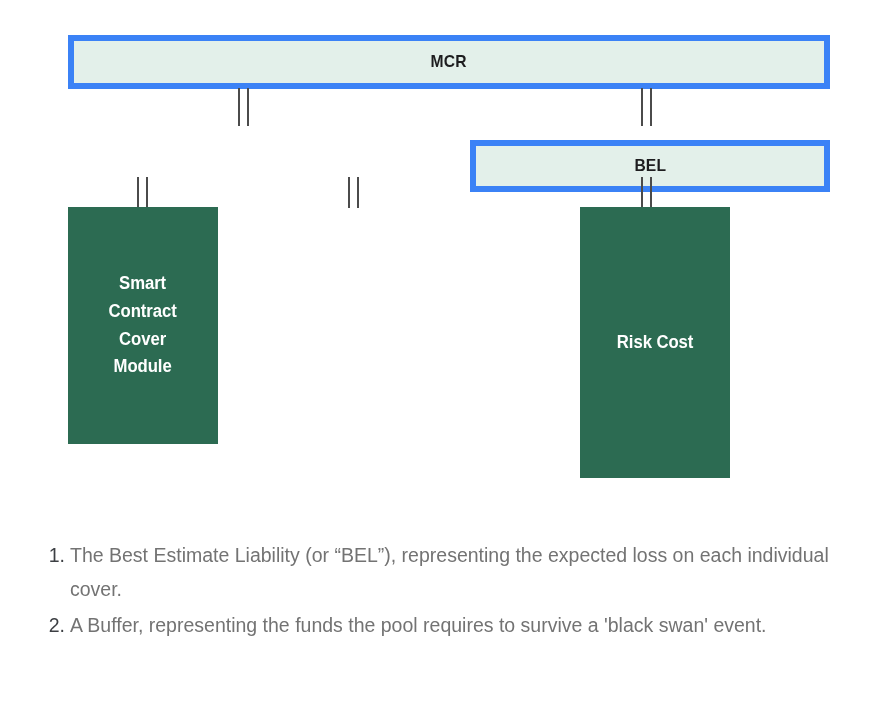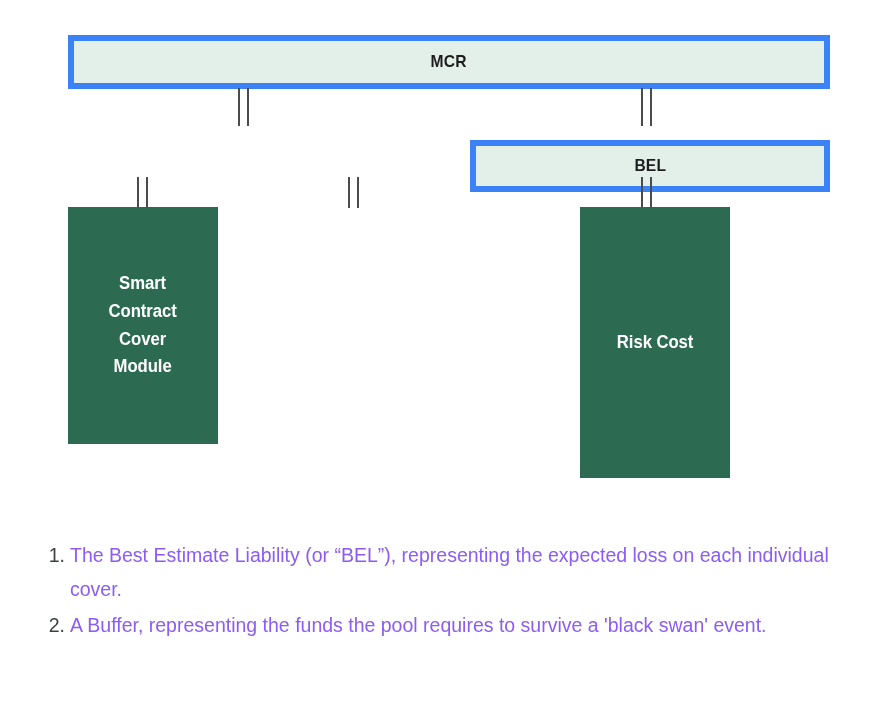--- a/index.html
+++ b/index.html
@@ -82,21 +82,21 @@
     margin: 0;
     padding: 0 40px 0 70px;
     list-style: none;
     counter-reset: noteitem;
   }
   ol.note-list > li {
     position: relative;
     counter-increment: noteitem;
     font-size: 19.5px;
     line-height: 1.75;
-    color: #8b5cf6;
+    color: #737373;
     margin-bottom: 2px;
     padding-left: 0;
   }
   ol.note-list > li::before {
     content: counter(noteitem) ".";
     position: absolute;
     left: -29px;
     width: 24px;
     text-align: right;
     color: #3c3f43;

